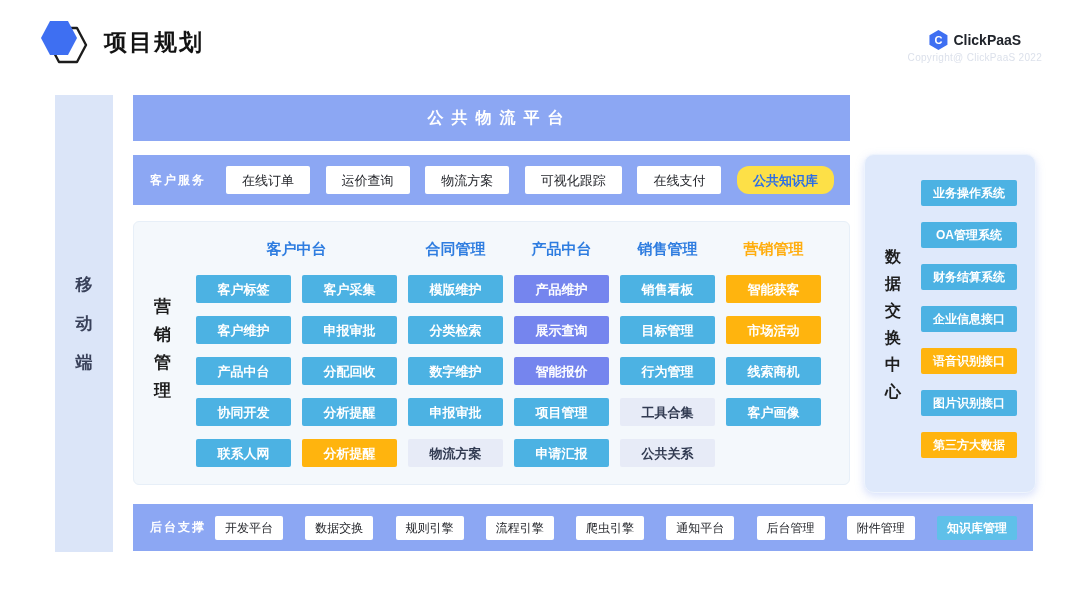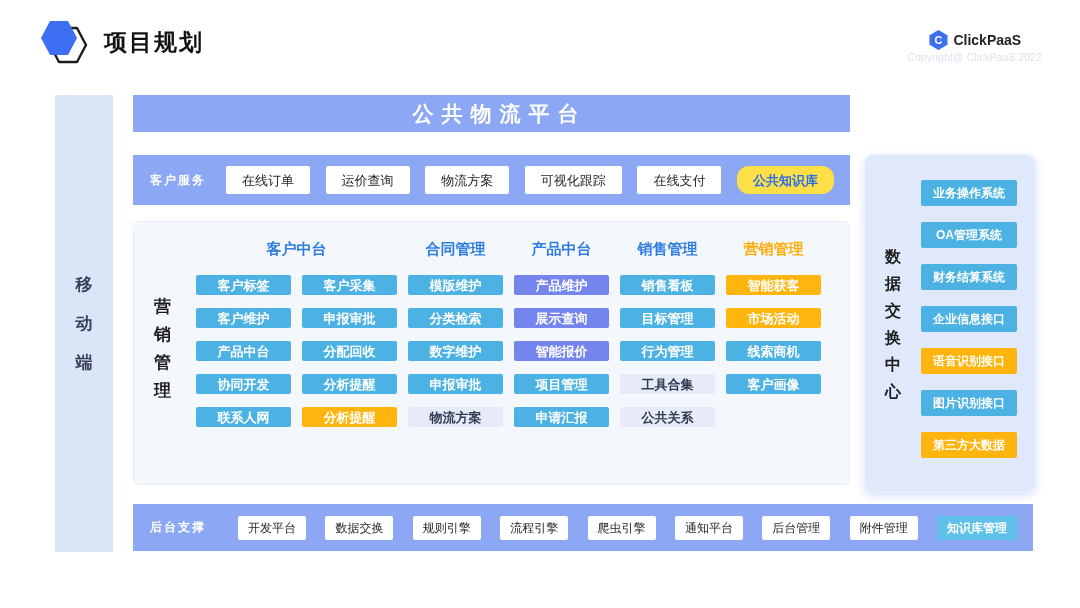--- a/index.html
+++ b/index.html
@@ -21,29 +21,29 @@
   .brand-hex{width:20px;height:20px;background:var(--brand-blue);clip-path:polygon(50% 0,95% 26%,95% 74%,50% 100%,5% 74%,5% 26%);display:flex;align-items:center;justify-content:center;}
   .brand-c{color:#fff;font-weight:700;font-size:11px;line-height:1;}
   .brand-name{font-size:14px;font-weight:700;color:#20242b;}
   .copyright{font-size:10px;color:#dce1eb;margin-top:2px;letter-spacing:.3px;}
 
   
   .sidebar{position:absolute;left:55px;top:95px;width:58px;height:457px;background:var(--sidebar-bg);display:flex;flex-direction:column;align-items:center;justify-content:center;gap:22px;}
   .sidebar .vch{font-size:17px;font-weight:700;color:#39415a;line-height:1;}
 
   
-  .banner{position:absolute;left:133px;top:95px;width:717px;height:37px;background:var(--bar-blue);display:flex;align-items:center;justify-content:center;color:#fff;font-size:21px;font-weight:700;letter-spacing:8px;padding-left:16px;}
+  .banner{position:absolute;left:133px;top:95px;width:717px;height:46px;background:var(--bar-blue);display:flex;align-items:center;justify-content:center;color:#fff;font-size:16px;font-weight:700;letter-spacing:8px;padding-left:16px;}
 
   
   .hbar{position:absolute;background:var(--bar-blue);display:flex;align-items:center;}
   .service-bar{left:133px;top:155px;width:717px;height:50px;padding:0 16px 0 17px;}
   .backend-bar{left:133px;top:504px;width:900px;height:47px;padding:0 16px 0 17px;}
   .bar-label{color:#fff;font-weight:700;font-size:12px;letter-spacing:2px;white-space:nowrap;}
   .service-bar .bar-label{margin-right:20px;}
-  .backend-bar .bar-label{margin-right:32px;}
+  .backend-bar .bar-label{margin-right:9px;}
   .bar-buttons{flex:1;display:flex;align-items:center;justify-content:space-between;}
 
   
   .btn{display:flex;align-items:center;justify-content:center;border-radius:2px;color:#fff;font-weight:700;white-space:nowrap;line-height:1;}
   .s-blue{background:var(--btn-blue);}
   .s-periwinkle{background:var(--btn-periwinkle);}
   .s-orange{background:var(--btn-orange);}
   .s-light{background:var(--btn-light-bg);color:var(--btn-light-text);}
   .s-white{background:#fff;color:#25272c;font-weight:400;}
   .s-whiteblue{background:#fde047;color:var(--link-blue);font-weight:700;border-radius:12px;}
@@ -55,21 +55,21 @@
   .panel{position:absolute;left:133px;top:221px;width:717px;height:264px;background:var(--panel-bg);border:1px solid #e7eff8;border-radius:6px;}
   .v-label{position:absolute;display:flex;flex-direction:column;gap:11px;}
   .v-label .vch{font-weight:700;color:#1d1d1d;line-height:1;}
   .panel .v-label{left:20px;top:76px;}
   .panel .v-label .vch{font-size:17px;}
   .matrix-head{position:absolute;left:62px;top:14px;display:grid;grid-template-columns:repeat(6,95px);column-gap:11px;height:26px;align-items:center;}
   .col-head{text-align:center;font-size:15px;font-weight:700;}
   .h-blue{color:var(--head-blue);}
   .h-orange{color:var(--head-orange);}
   .matrix-body{position:absolute;left:62px;top:53px;display:grid;grid-template-columns:repeat(6,95px);column-gap:11px;row-gap:13px;}
-  .matrix-body .btn{height:20px;font-size:13px;}
+  .matrix-body .btn{height:28px;font-size:13px;}
 
   
   .right-panel{position:absolute;left:864px;top:154px;width:172px;height:339px;background:var(--right-panel-bg);border:1px solid #eef4fd;border-radius:10px;box-shadow:0 3px 8px rgba(140,167,243,.35);}
   .right-panel .v-label{left:20px;top:50%;transform:translateY(-50%);}
   .right-panel .v-label .vch{font-size:16px;}
   .right-buttons{position:absolute;left:56px;top:25px;width:96px;display:flex;flex-direction:column;gap:16px;}
   .right-buttons .btn{height:26px;font-size:12px;}
 </style>
 </head>
 <body>

